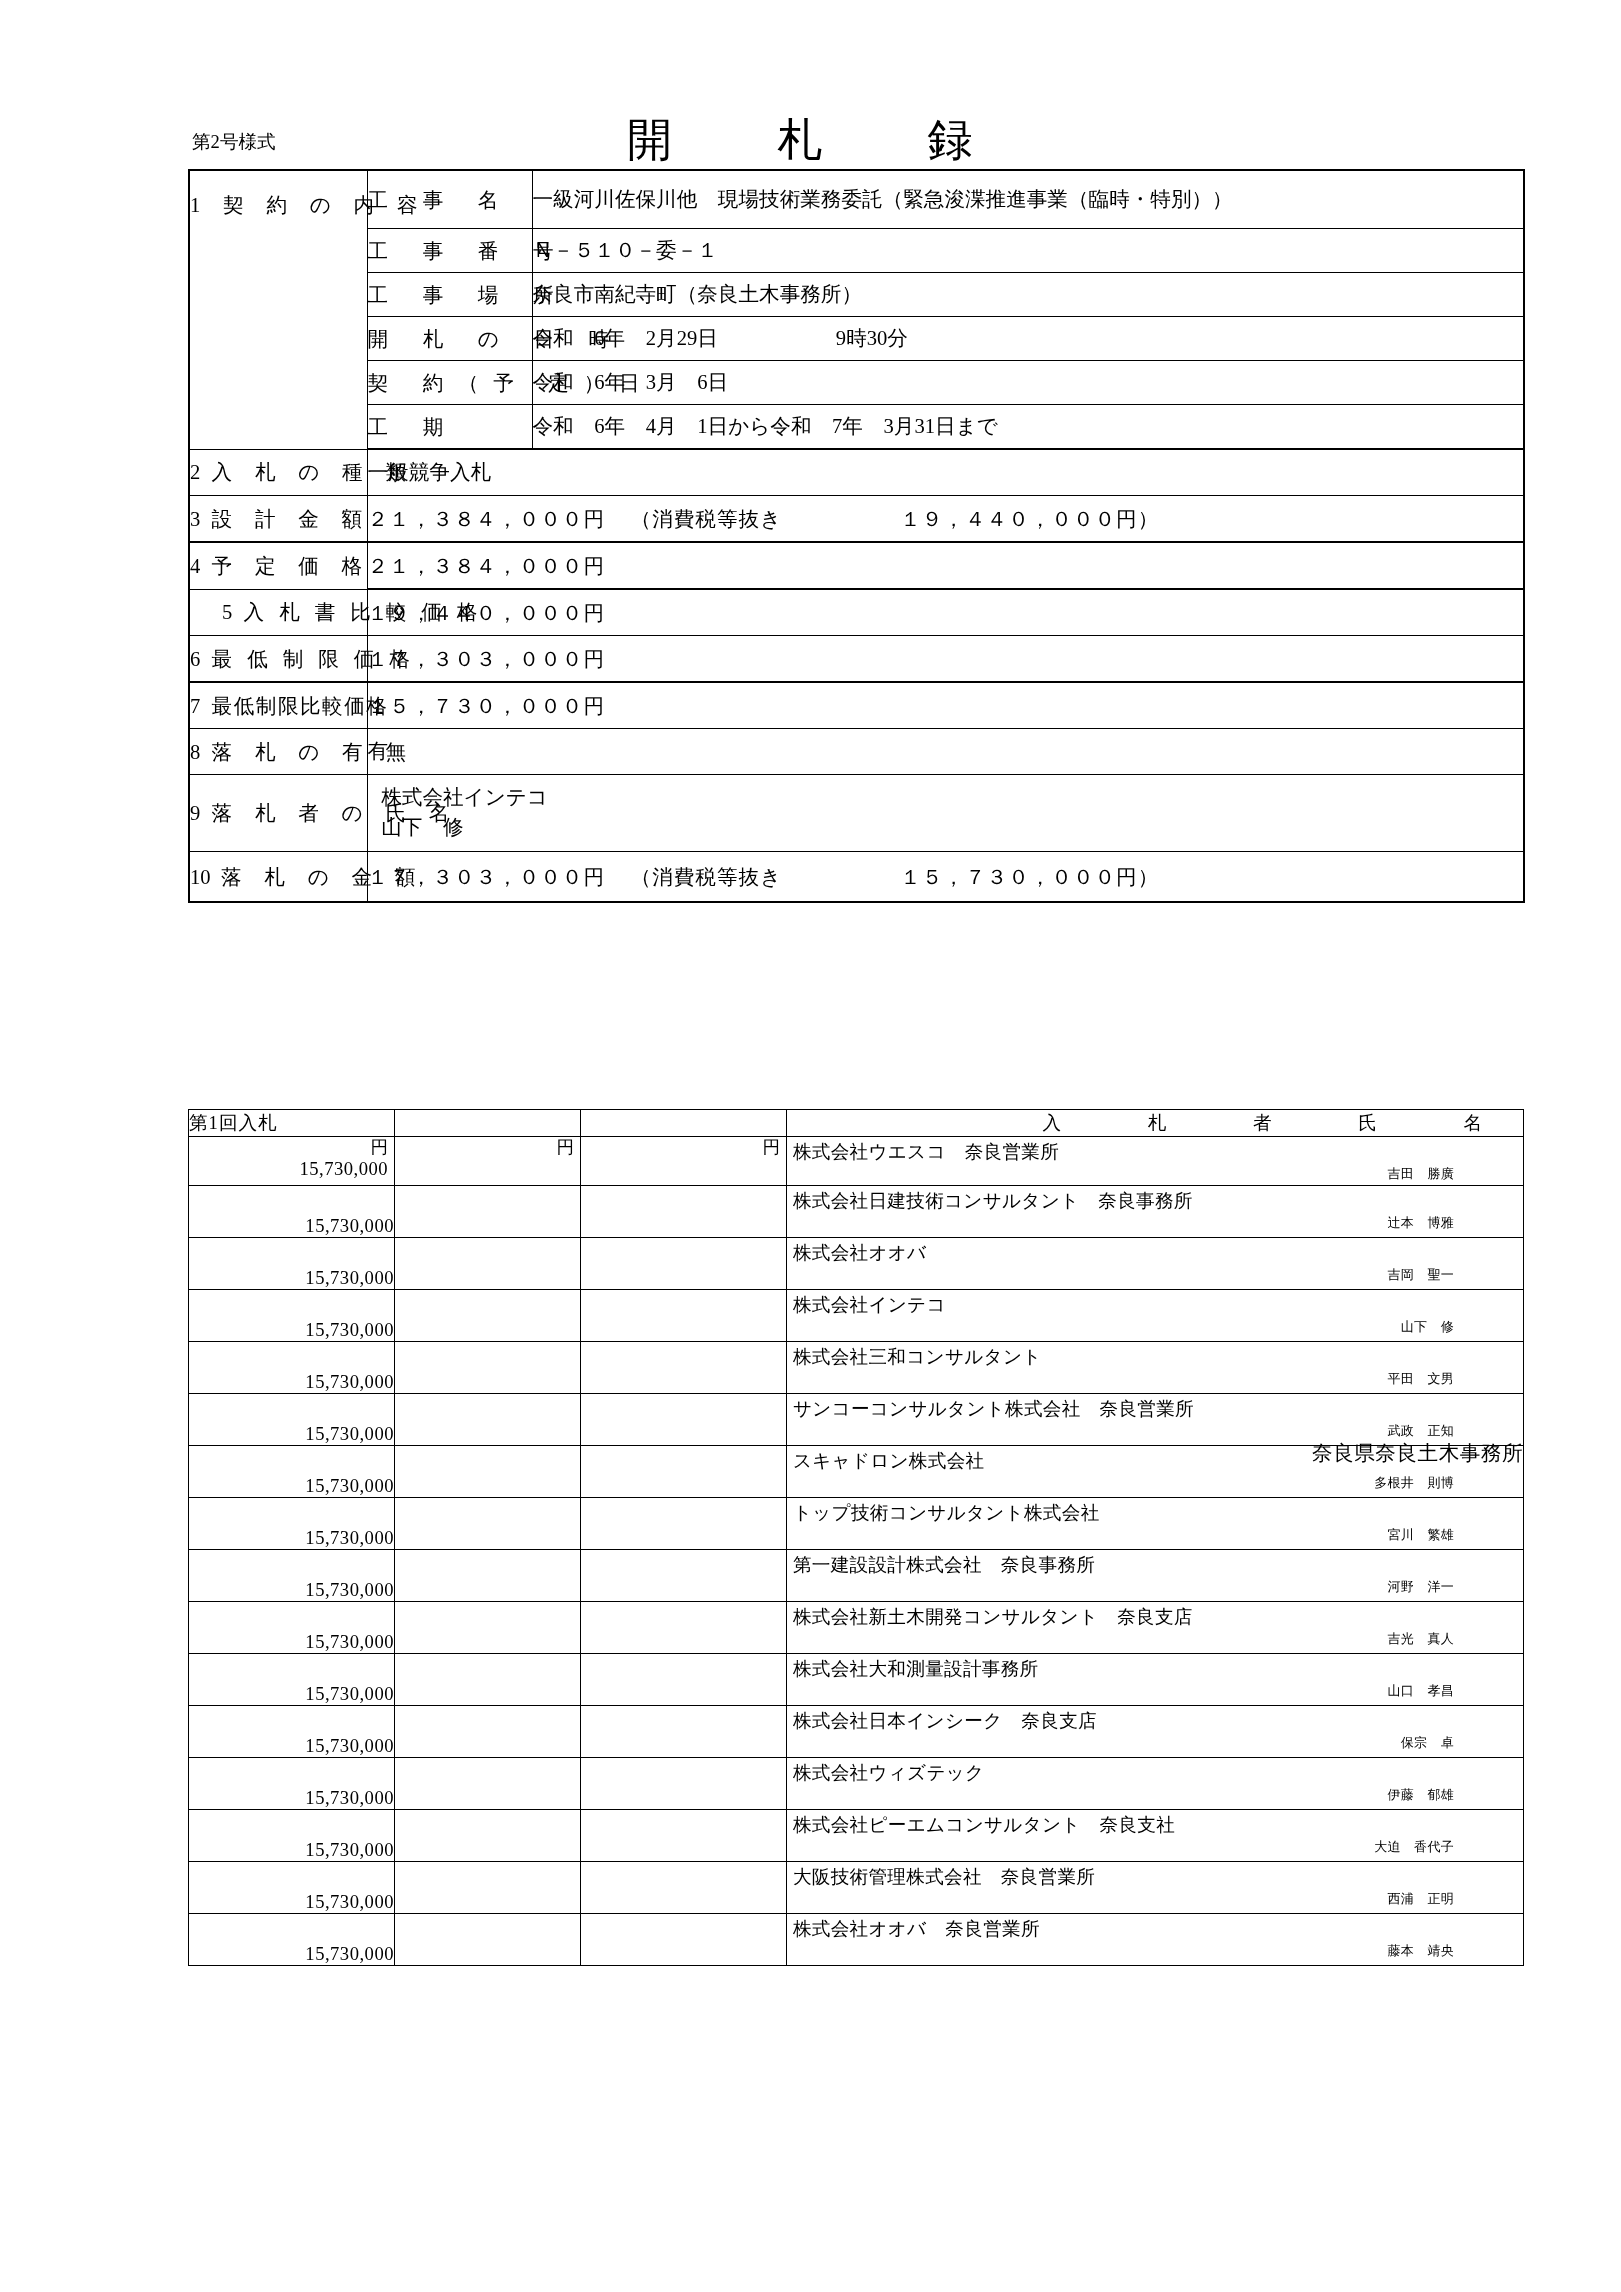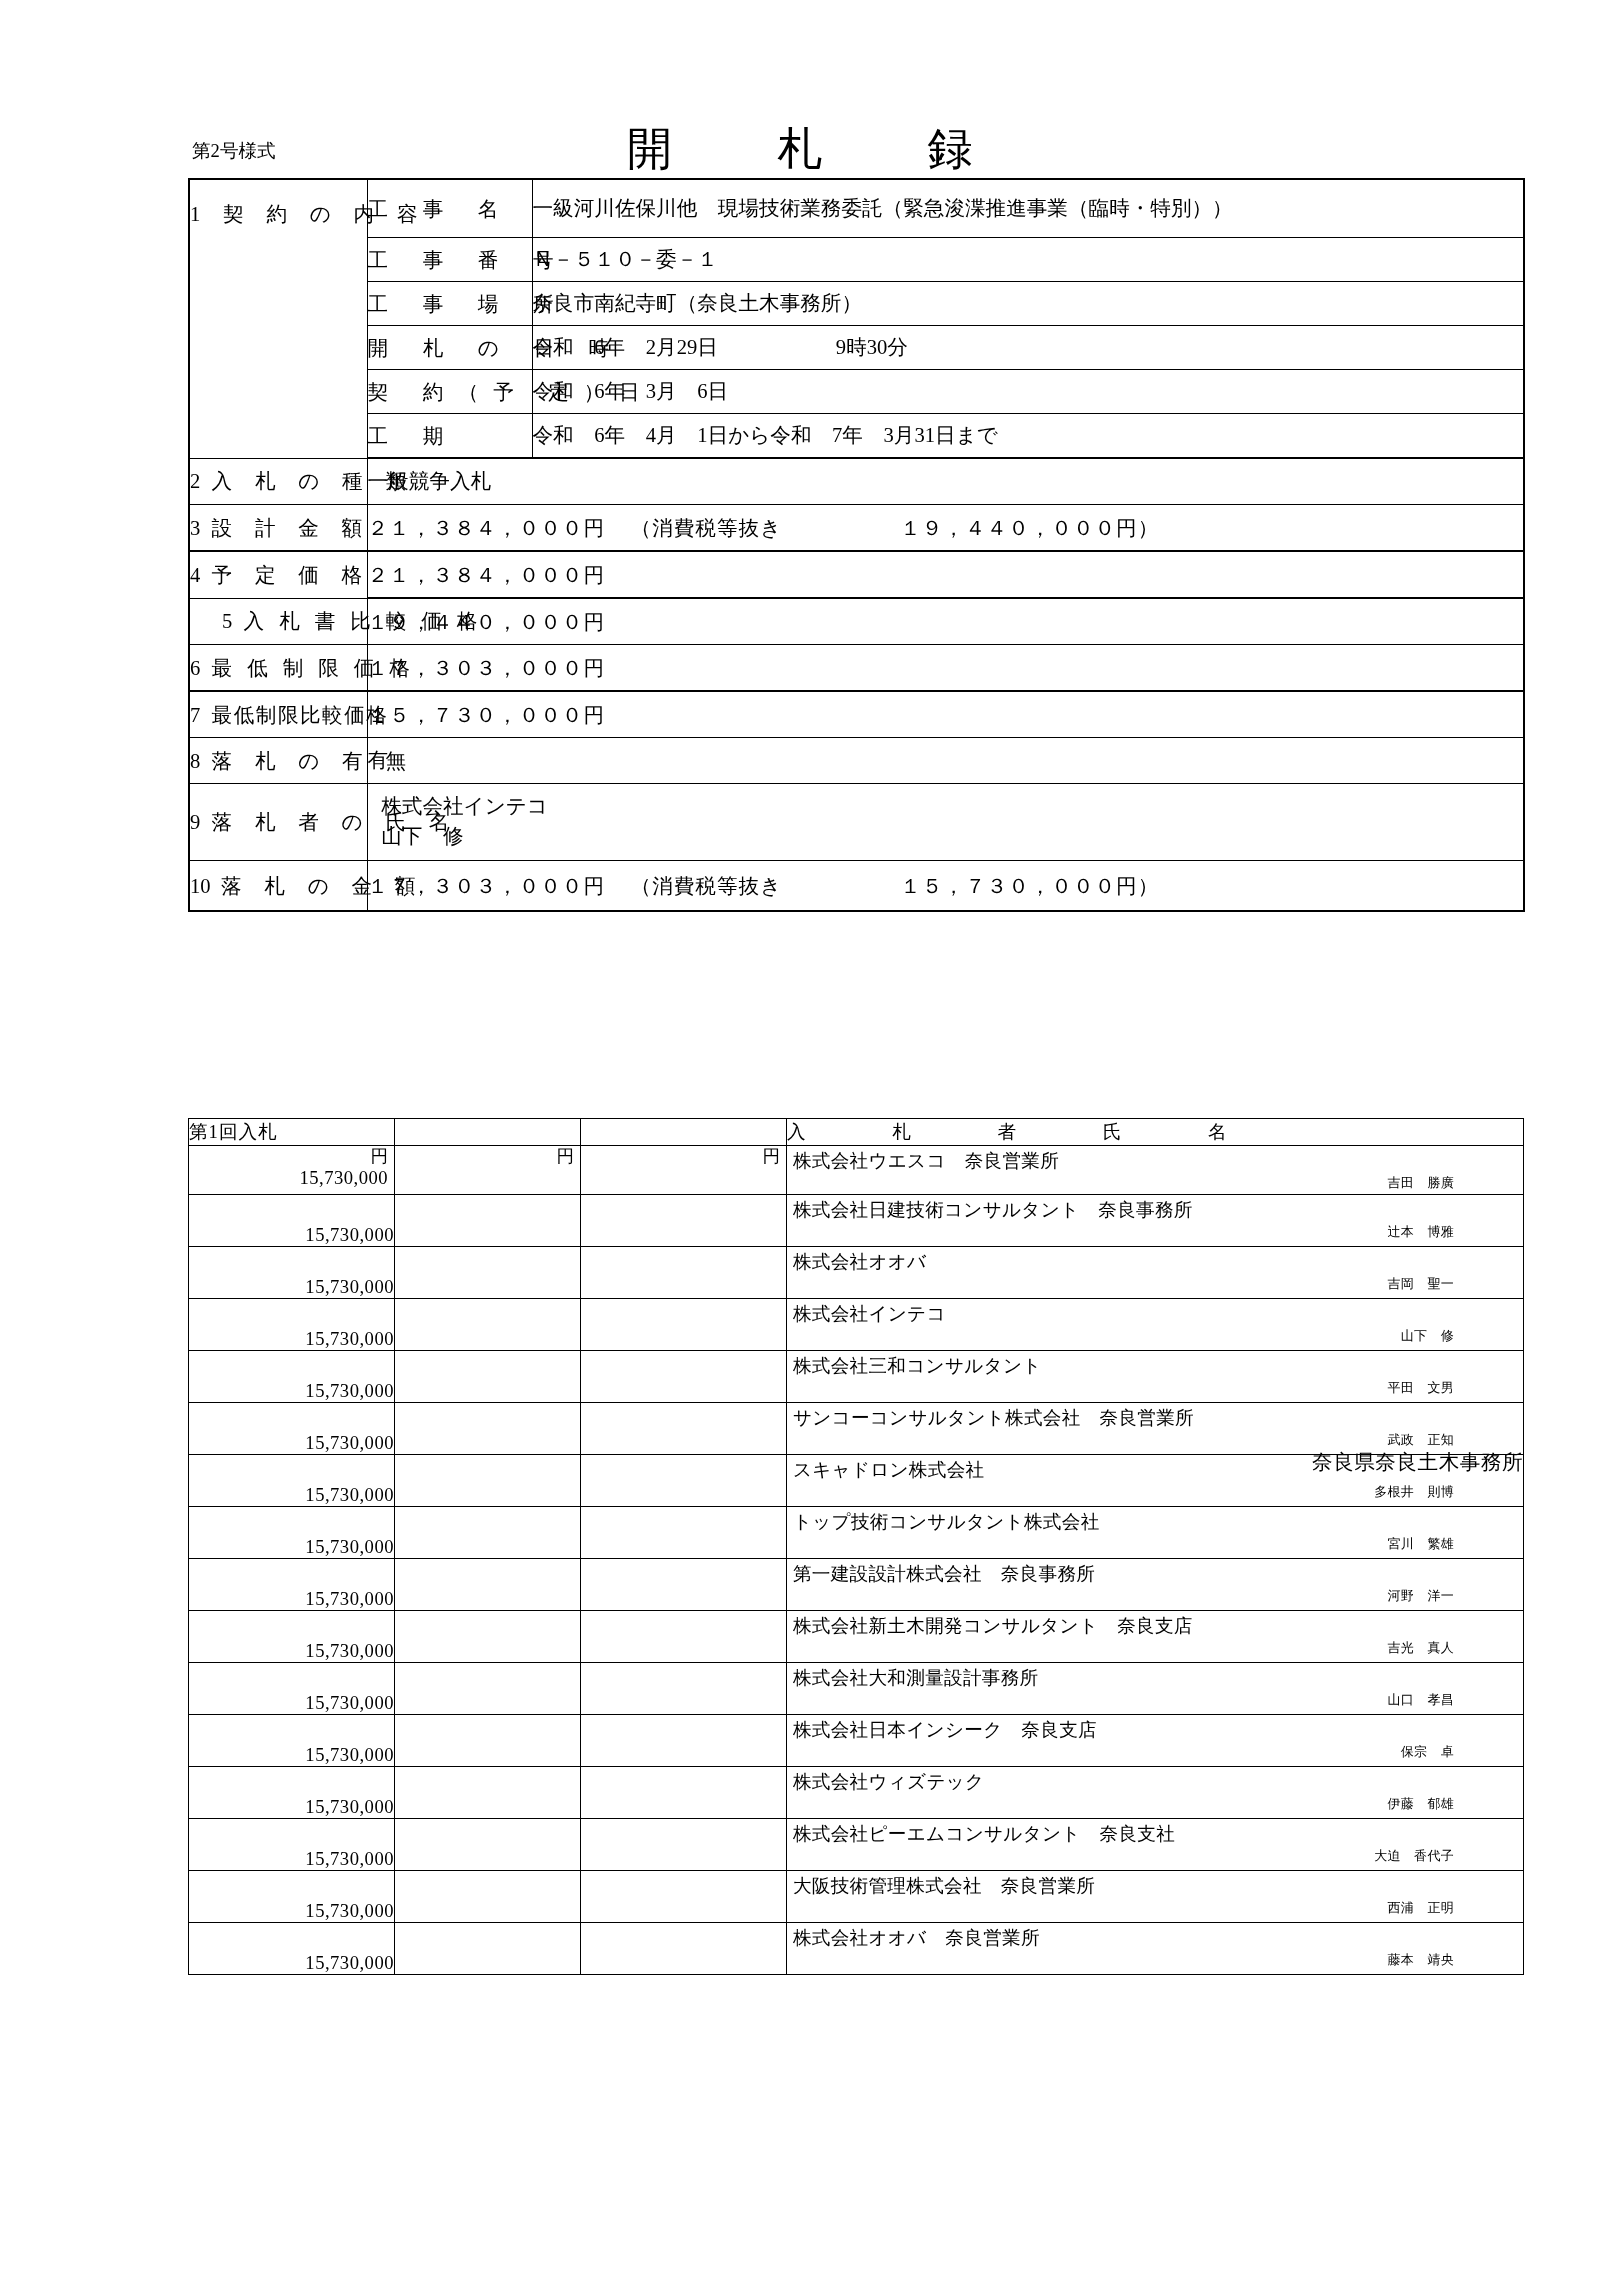--- a/index.html
+++ b/index.html
@@ -10,21 +10,21 @@
   body {
     width: 1621px;
     height: 2293px;
     font-family: "Liberation Serif", "DejaVu Serif", serif;
     color: #000000;
     position: relative;
     overflow: hidden;
   }
   .page {
     position: absolute;
-    left: 0; top: 9px;
+    left: 0; top: 0;
     width: 1621px;
     height: 2265px;
   }
   
   .form-no {
     position: absolute;
     left: 192px;
     top: 129px;
     font-size: 18.6px;
     letter-spacing: 0px;
@@ -113,21 +113,21 @@
   .bt-outer-b { border-bottom: 2.9px solid #000; }
 
   .round-label {
     font-size: 19.6px;
     padding: 2.9px 0 2.9px 17.6px;
     letter-spacing: 1px;
     white-space: nowrap;
   }
   .hdr-bidder {
     font-size: 20.6px;
-    text-align: left;
+    text-align: right;
     letter-spacing: 41px;
     padding: 2.9px 0 2.9px 41px;
     white-space: nowrap;
     margin-left: 8px;
   }
   .yen-mark {
     text-align: right;
     font-size: 17.6px;
     padding: 1px 5.9px 0 0;
     height: 19.6px;

